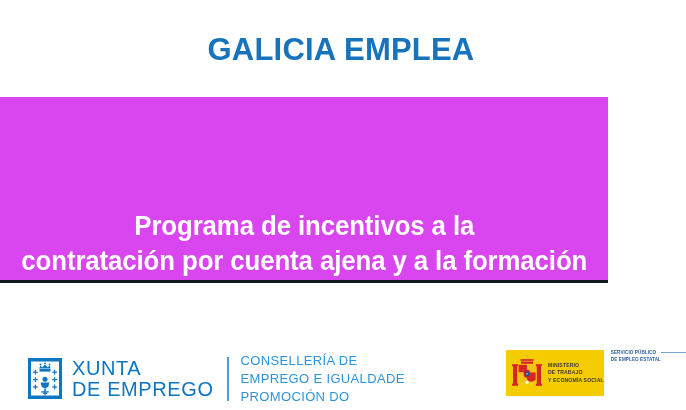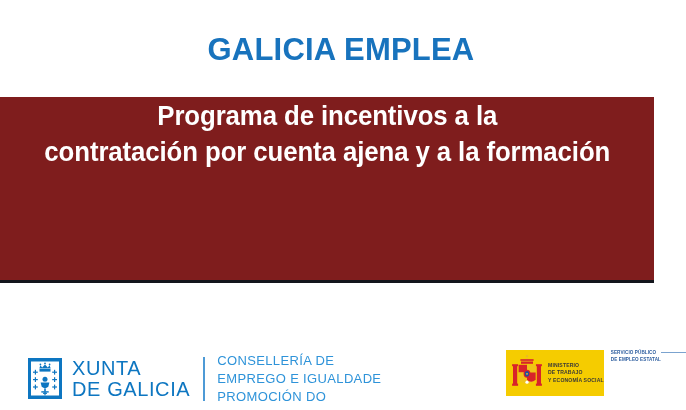--- a/index.html
+++ b/index.html
@@ -36,27 +36,27 @@
     line-height: 1;
     white-space: nowrap;
     margin-top: 2px;
   }
 
   
   .blue-band {
     position: absolute;
     left: 0;
     top: 97px;
-    width: 654px;
+    width: 608px;
     height: 186px;
-    background: #7f1d1d;
+    background: #d946ef;
     border-bottom: 3px solid #13161c;
     box-sizing: border-box;
     display: flex;
-    align-items: flex-start;
+    align-items: flex-end;
     justify-content: center;
   }
   .subtitle {
     text-align: center;
     color: #ffffff;
     font-family: "Liberation Sans Narrow", "Liberation Sans", sans-serif;
     font-weight: bold;
     font-size: 27px;
     line-height: 1.32;
     letter-spacing: -0.1px;
@@ -252,21 +252,21 @@
           <g transform="translate(17,35.3)">
               <rect x="-0.6" y="-2" width="1.2" height="4"></rect>
               <rect x="-2" y="-0.6" width="4" height="1.2"></rect>
             </g>
         </g>
       </svg>
     </div>
 
     <div class="xunta-wordmark">
       <span class="wl">XUNTA</span>
-      <span class="wl">DE GALICIA</span>
+      <span class="wl">DE EMPREGO</span>
     </div>
 
     <div class="divider-rule"></div>
 
     <div class="conselleria">
       <span class="cl">CONSELLERÍA DE</span>
       <span class="cl">EMPREGO E IGUALDADE</span>
       <span class="cl">PROMOCIÓN DO</span>
     </div>
   </div>

